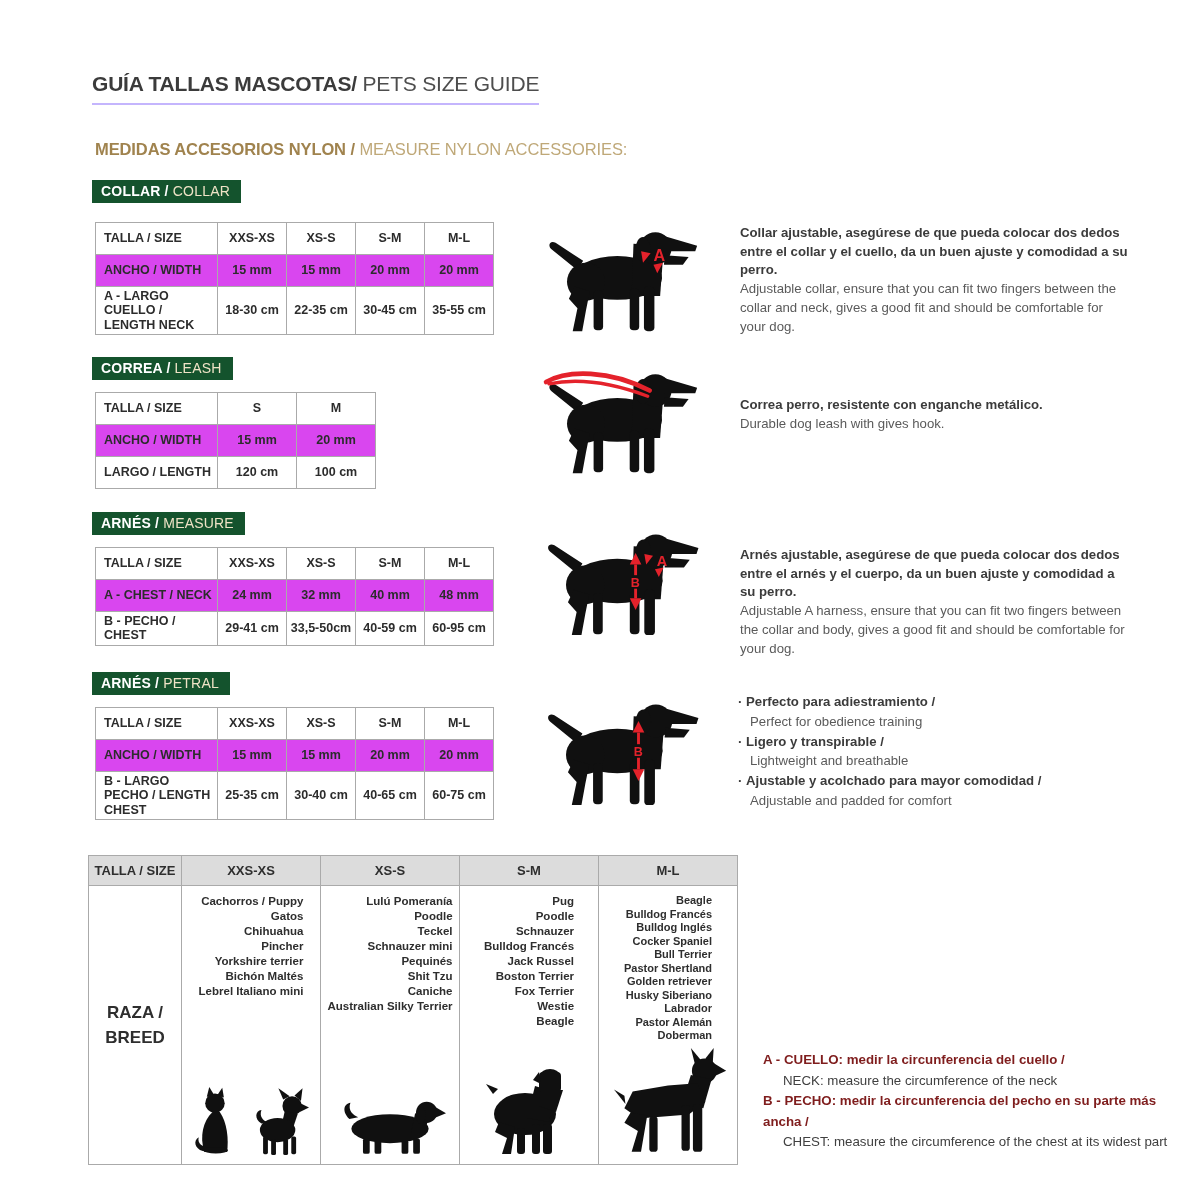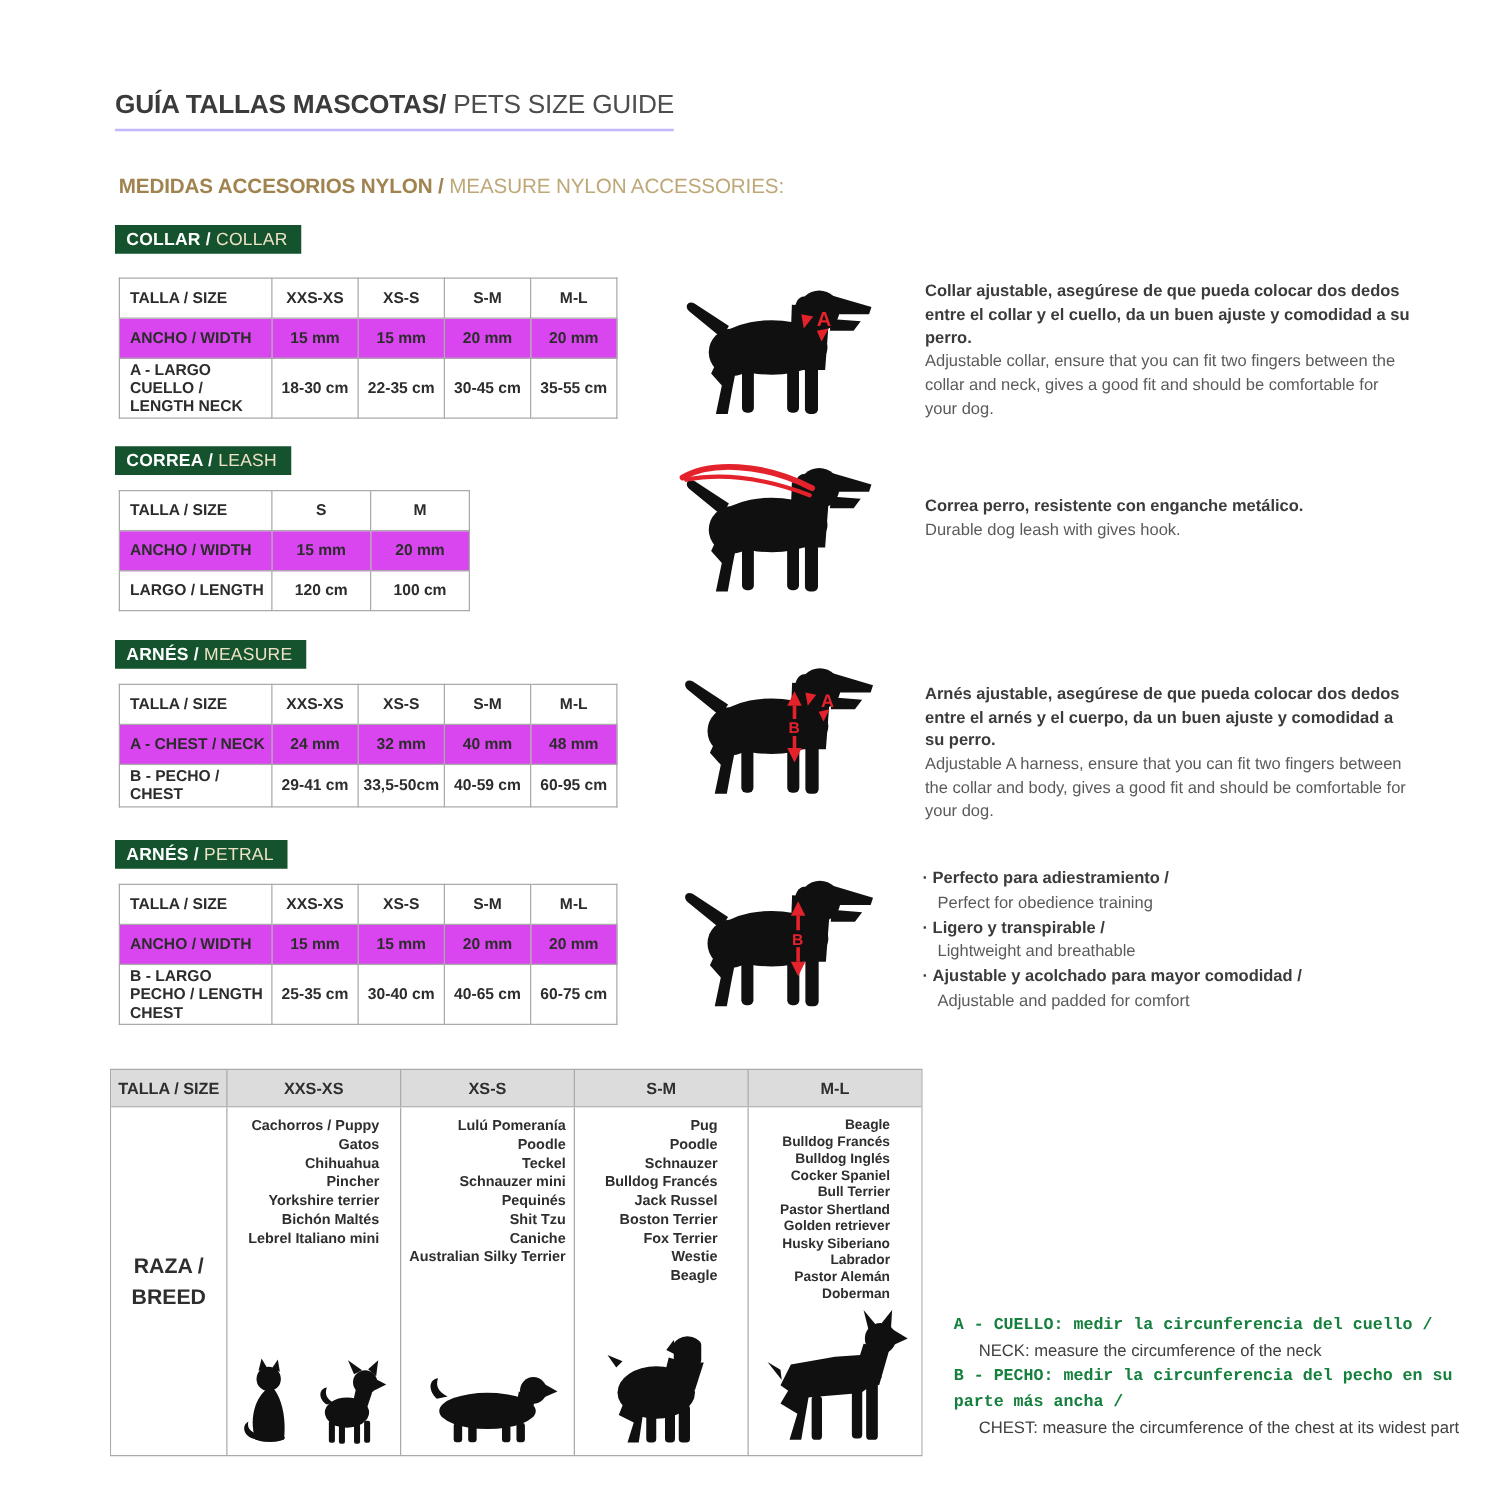--- a/index.html
+++ b/index.html
@@ -61,21 +61,21 @@
   }
   .bb-col {
     width:139px; box-sizing:border-box; border-left:1px solid #aaaaaa;
     display:flex; flex-direction:column; align-items:center;
   }
   .breed-list { padding-top:8px; text-align:right; font-size:11.5px; font-weight:700; line-height:15px; }
   .bb-col.tight .breed-list { font-size:11px; line-height:13.5px; }
   .breed-icons { margin-top:auto; margin-bottom:8px; display:flex; align-items:flex-end; gap:6px; }
   
   .notes { position:absolute; left:763px; top:1050px; width:430px; font-size:13.3px; line-height:1.55; }
-  .note-bold { font-weight:700; color:#15803d;font-family:Liberation Mono, monospace; }
+  .note-bold { font-weight:700; color:#7f1d1d; }
   .note-normal { font-weight:400; color:#404040; padding-left:20px; }
 </style>
 </head>
 <body>
 
 <svg width="0" height="0" style="position:absolute" aria-hidden="true">
   <defs>
     <g id="dogBody" fill="#101010">
       <path d="M9,31 C4,27 7,21 13,24 L42,43 L36,53 Z"></path>
       <ellipse cx="78" cy="61" rx="47" ry="23"></ellipse>

